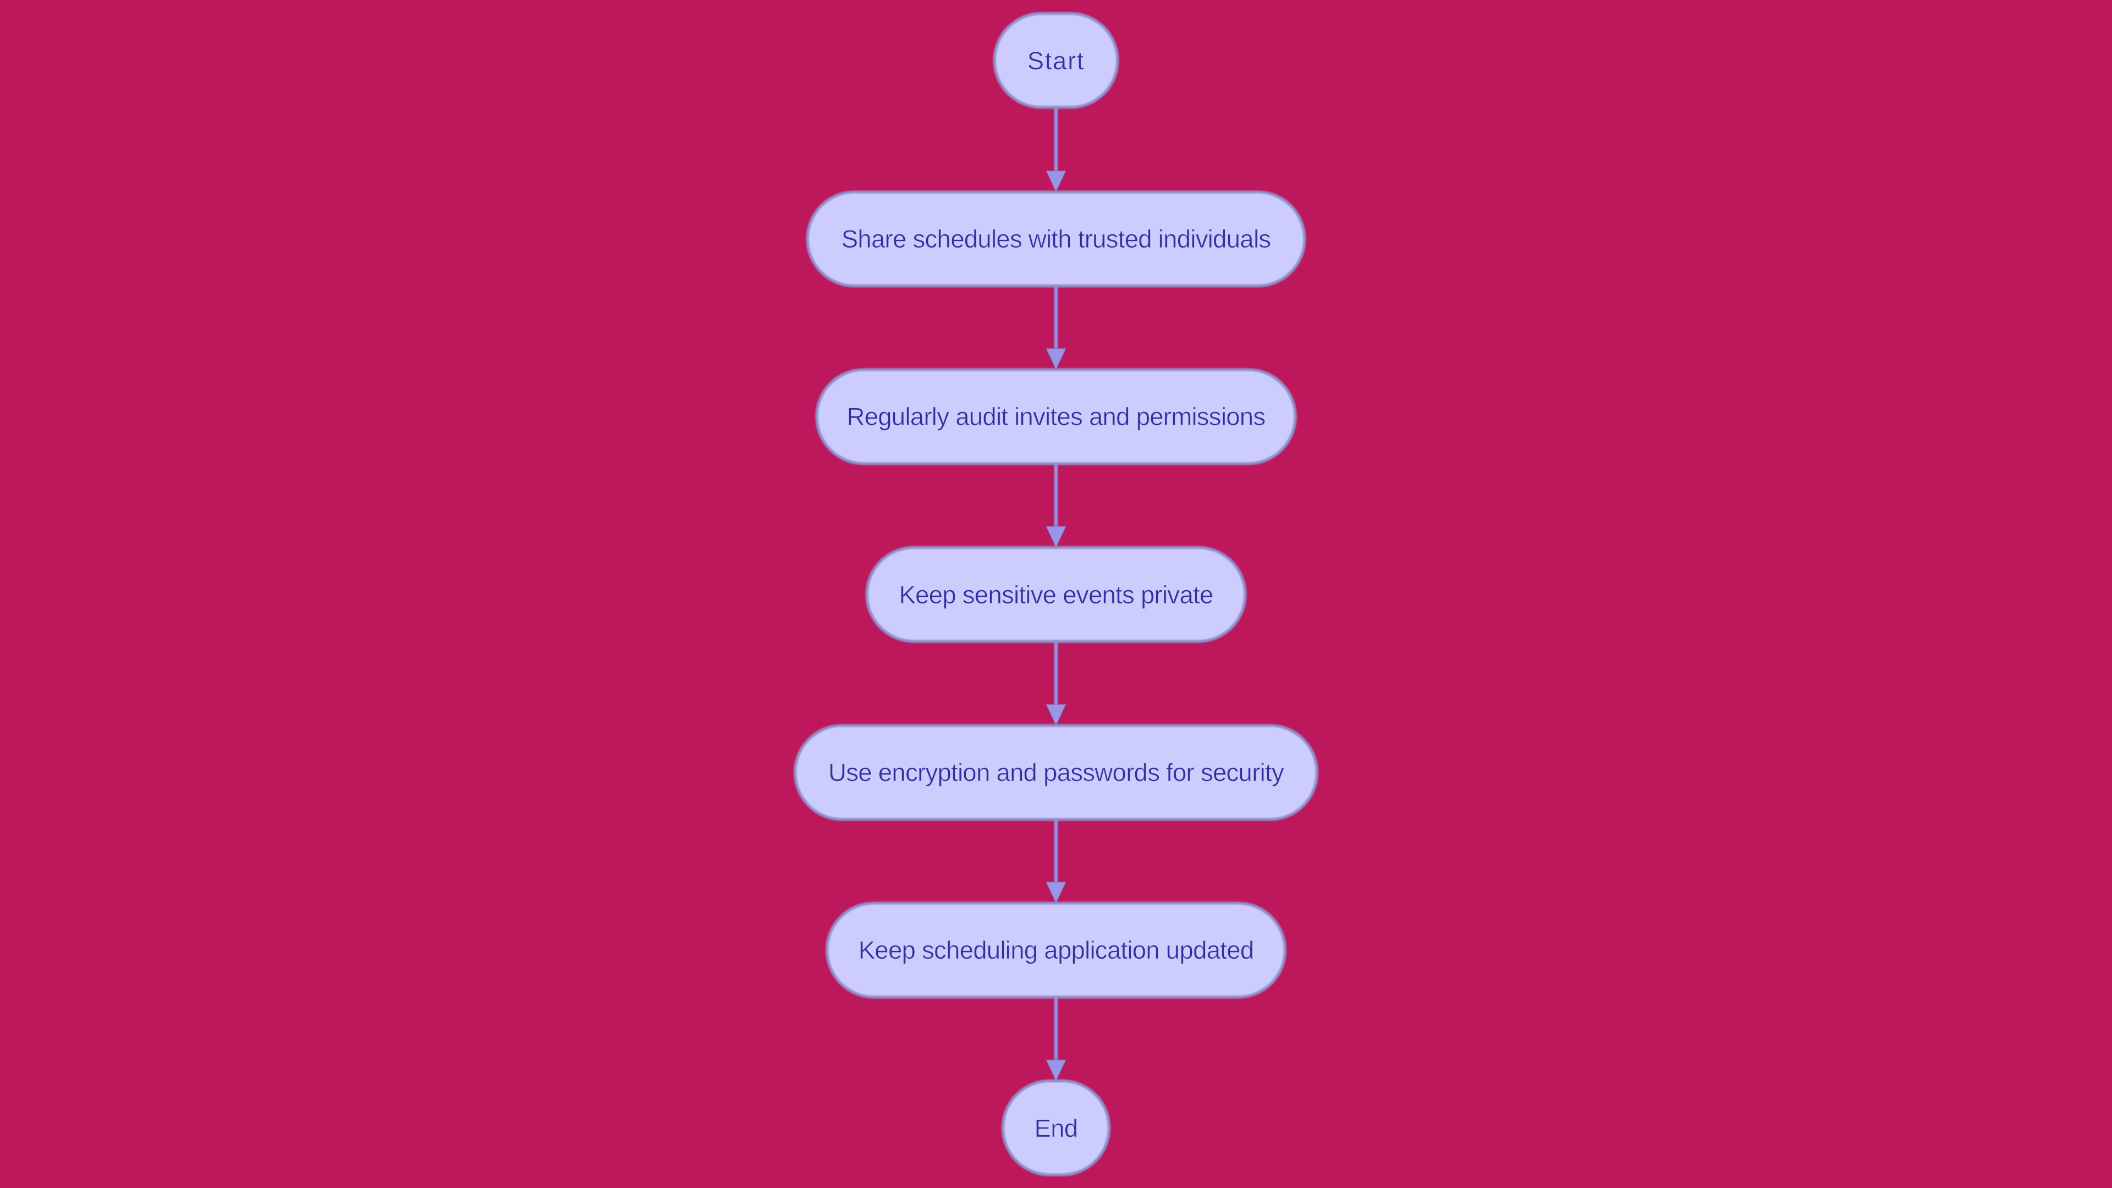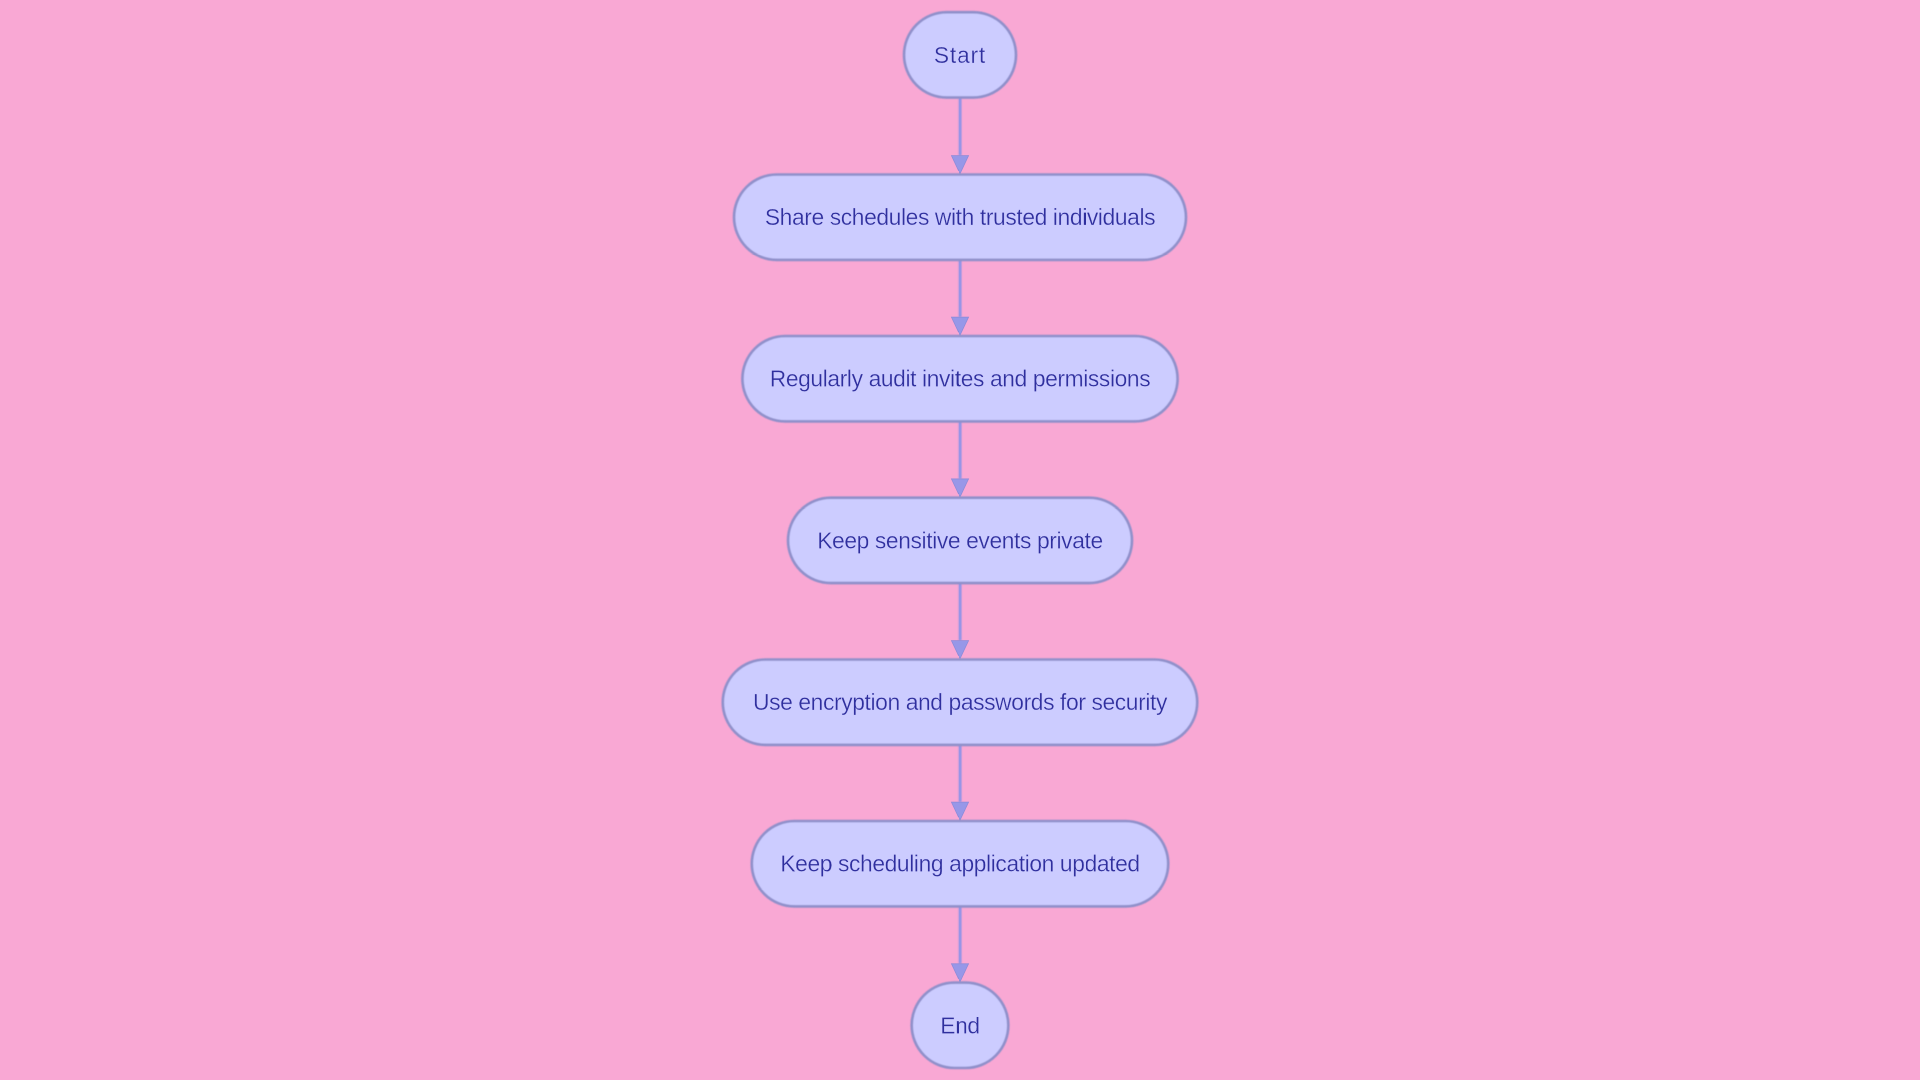--- a/index.html
+++ b/index.html
@@ -8,21 +8,21 @@
     padding: 0;
     width: 1920px;
     height: 1080px;
     background: #ffffff;
     overflow: hidden;
   }
   #chart-root {
     position: relative;
     width: 1920px;
     height: 1080px;
-    background: #f9a8d4;
+    background: #be185d;
     overflow: hidden;
   }
   
   #chart-scaler {
     width: 3840px;
     height: 2160px;
     transform: scale(0.5);
     transform-origin: 0 0;
     will-change: transform;
   }

